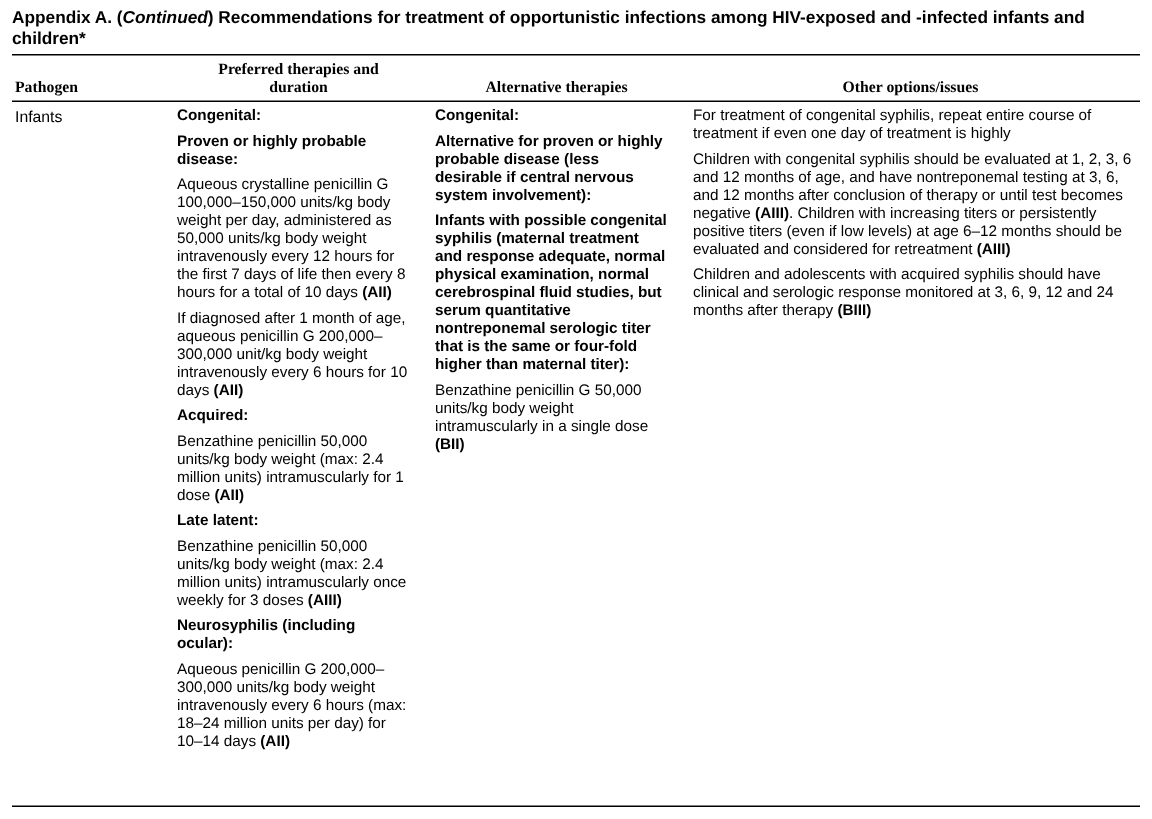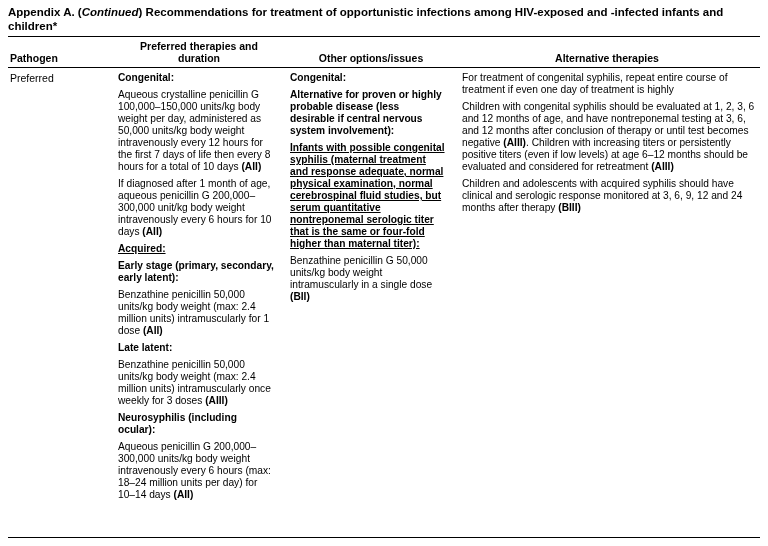--- a/index.html
+++ b/index.html
@@ -33,71 +33,72 @@
     border-bottom: 1px solid #000;
     min-height: 31px;
   }
   .hdr-cell {
     display: flex;
     align-items: flex-end;
     font-weight: bold;
     font-size: 10.5px;
     line-height: 11.5px;
     padding: 3px 8px 3px 2px;
+    font-family: Liberation Serif, serif;
   }
   .hdr-cell.center { justify-content: center; text-align: center; }
   .hdr-narrow { display: inline-block; max-width: 118px; }
   .body-row {
     min-height: 470px;
     border-bottom: 1px solid #000;
   }
   .cell {
     padding: 4px 14px 6px 2px;
     font-size: 10.2px;
     line-height: 12px;
   }
   .cell.other-cell { padding-right: 4px; }
   .blk { margin: 0 0 5px 0; }
   .blk-heading { font-weight: bold; }
   .blk strong { font-weight: bold; }
-  .gap-before { margin-top: 1px; text-decoration: underline; }
+  .gap-before { margin-top: 1px; }
   .pathogen-name { font-size: 10.5px; }
 </style>
 </head>
 <body>
 
 <div class="page">
 
   <div class="doc-title"><span>Appendix A. (</span><span class="ital">Continued</span><span>) Recommendations for treatment of opportunistic infections among HIV-exposed and -infected infants and children*</span></div>
 
   <div class="grid header-row">
     <div class="hdr-cell">
       <span>Pathogen</span>
     </div>
     <div class="hdr-cell center">
       <span class="hdr-narrow">Preferred therapies and duration</span>
     </div>
     <div class="hdr-cell center">
-      <span>Other options/issues</span>
+      <span>Alternative therapies</span>
     </div>
     <div class="hdr-cell center">
-      <span>Alternative therapies</span>
+      <span>Other options/issues</span>
     </div>
   </div>
 
   <div class="grid body-row">
     <div class="cell">
-      <span class="pathogen-name">Preferred</span>
+      <span class="pathogen-name">Infants</span>
     </div>
     <div class="cell">
         <p class="blk blk-heading">Congenital:</p>
+        <p class="blk blk-heading">Proven or highly probable disease:</p>
         <p class="blk blk-para">Aqueous crystalline penicillin G 100,000–150,000 units/kg body weight per day, administered as 50,000 units/kg body weight intravenously every 12 hours for the first 7 days of life then every 8 hours for a total of 10 days <strong>(AII)</strong></p>
         <p class="blk blk-para">If diagnosed after 1 month of age, aqueous penicillin G 200,000–300,000 unit/kg body weight intravenously every 6 hours for 10 days <strong>(AII)</strong></p>
         <p class="blk blk-heading gap-before">Acquired:</p>
-        <p class="blk blk-heading">Early stage (primary, secondary, early latent):</p>
         <p class="blk blk-para">Benzathine penicillin 50,000 units/kg body weight (max: 2.4 million units) intramuscularly for 1 dose <strong>(AII)</strong></p>
         <p class="blk blk-heading">Late latent:</p>
         <p class="blk blk-para">Benzathine penicillin 50,000 units/kg body weight (max: 2.4 million units) intramuscularly once weekly for 3 doses <strong>(AIII)</strong></p>
         <p class="blk blk-heading">Neurosyphilis (including ocular):</p>
         <p class="blk blk-para">Aqueous penicillin G 200,000–300,000 units/kg body weight intravenously every 6 hours (max: 18–24 million units per day) for 10–14 days <strong>(AII)</strong></p>
       </div>
     <div class="cell">
         <p class="blk blk-heading">Congenital:</p>
         <p class="blk blk-heading">Alternative for proven or highly probable disease (less desirable if central nervous system involvement):</p>
         <p class="blk blk-heading gap-before">Infants with possible congenital syphilis (maternal treatment and response adequate, normal physical examination, normal cerebrospinal fluid studies, but serum quantitative nontreponemal serologic titer that is the same or four-fold higher than maternal titer):</p>

